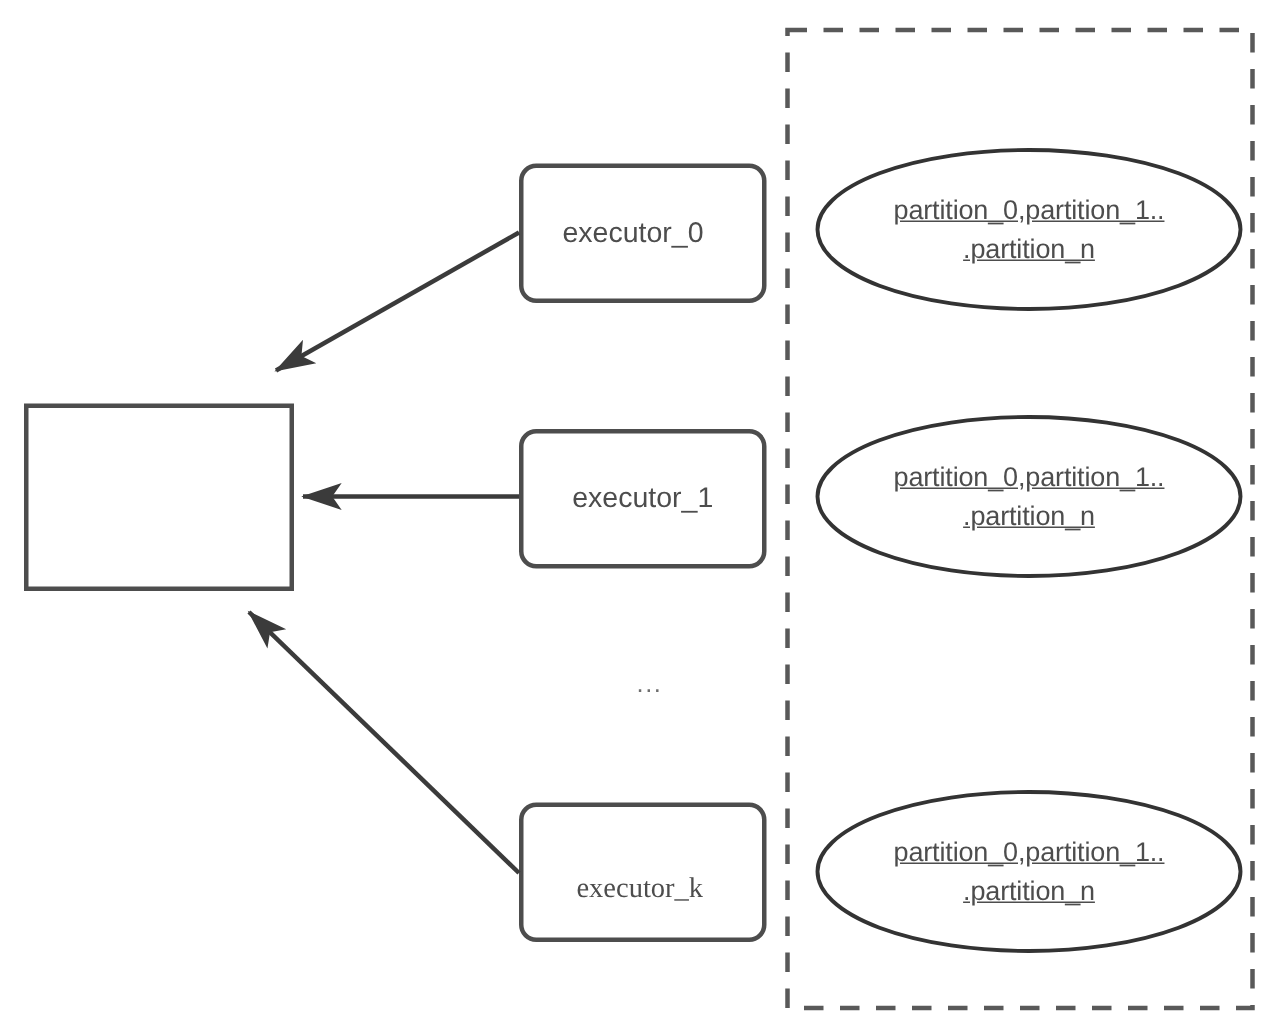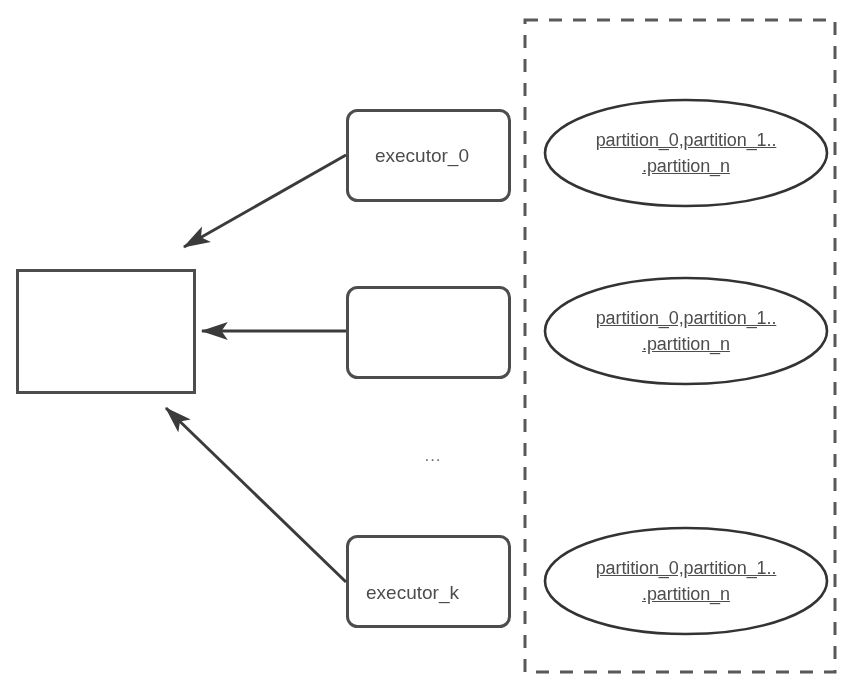--- a/index.html
+++ b/index.html
@@ -74,22 +74,23 @@
     <ellipse cx="686" cy="581" rx="141" ry="53" fill="#ffffff" stroke="#333333" stroke-width="2.6"></ellipse>
 
     <line x1="346" y1="155" x2="184" y2="247" stroke="#3b3b3b" stroke-width="3" marker-end="url(#arrowhead)"></line>
     <line x1="346" y1="331" x2="202" y2="331" stroke="#3b3b3b" stroke-width="3" marker-end="url(#arrowhead)"></line>
     <line x1="346" y1="582" x2="166" y2="408" stroke="#3b3b3b" stroke-width="3" marker-end="url(#arrowhead)"></line>
   </svg>
 
 
   <div class="node-label" style="left:347px; top:110px; width:150px; height:91px;">executor_0</div>
 
+  <div class="node-label" style="left:347px; top:287px; width:163px; height:91px;">executor_1</div>
 
-  <div class="node-label" style="left:331px; top:536px; width:163px; height:113px;">executor_k</div>
+  <div class="node-label" style="left:345px; top:536px; width:163px; height:113px;font-family:Liberation Serif, serif;">executor_k</div>
 
   <div class="node-label ellipse-label" style="left:545px; top:100px; width:282px; height:106px; flex-direction:column;">
     <span>partition_0,partition_1..</span>
     <span>.partition_n</span>
   </div>
 
   <div class="node-label ellipse-label" style="left:545px; top:278px; width:282px; height:106px; flex-direction:column;">
     <span>partition_0,partition_1..</span>
     <span>.partition_n</span>
   </div>

